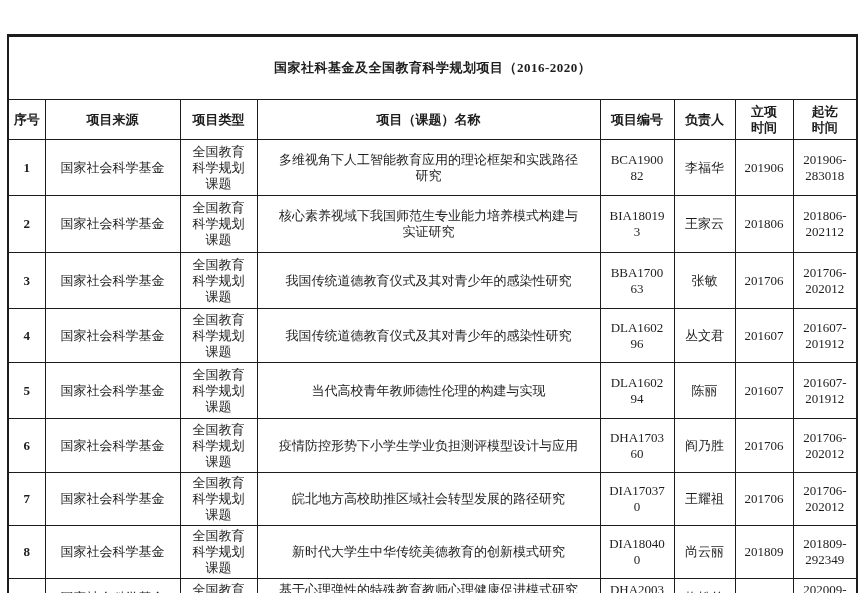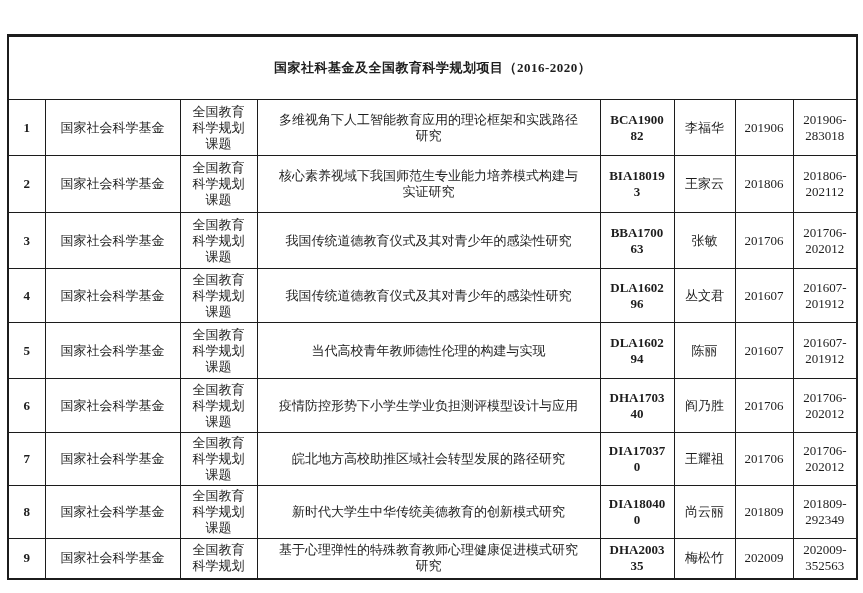--- a/index.html
+++ b/index.html
@@ -39,21 +39,21 @@
     font-size: 21px;
     font-weight: bold;
     line-height: 24px;
     letter-spacing: 0.5px;
     padding: 4px 2px;
   }
   th.hd { font-weight: bold; font-size: 13px; }
   td.c-no { font-weight: bold; }
   td.c-type { padding: 2px 8px; }
   td.c-name { font-size: 14px; line-height: 18px; padding: 2px 8px; }
-  td.c-code { font-weight: bold; word-break: break-all; }
+  td.c-code { font-weight: normal; word-break: break-all; }
   td.c-period { }
 </style>
 </head>
 <body>
 
 <div class="page">
   <table class="doc">
     <colgroup>
       <col style="width:37px">
         <col style="width:135px">
@@ -61,20 +61,32 @@
         <col style="width:343px">
       <col style="width:74px">
         <col style="width:61px">
         <col style="width:58px">
         <col style="width:64px">
     </colgroup>
     <tbody>
       <tr style="height:64px">
         <td class="title-cell" colspan="8">国家社科基金及全国教育科学规划项目（2016-2020）</td>
       </tr>
+      <tr style="height:40px">
+        <th class="hd">序号</th>
+        <th class="hd">项目来源</th>
+        <th class="hd">项目类型</th>
+        <th class="hd">项目（课题）名称</th>
+        <th class="hd">项目编号</th>
+        <th class="hd">负责人</th>
+        <th class="hd">立项
+时间</th>
+        <th class="hd">起讫
+时间</th>
+      </tr>
 
       <tr style="height:56px">
         <td class="c-no">1</td>
         <td class="c-source">国家社会科学基金</td>
         <td class="c-type">全国教育
 科学规划
 课题</td>
         <td class="c-name">多维视角下人工智能教育应用的理论框架和实践路径
 研究</td>
         <td class="c-code">BCA1900
@@ -142,21 +154,21 @@
 201912</td>
       </tr>
       <tr style="height:54px">
         <td class="c-no">6</td>
         <td class="c-source">国家社会科学基金</td>
         <td class="c-type">全国教育
 科学规划
 课题</td>
         <td class="c-name">疫情防控形势下小学生学业负担测评模型设计与应用</td>
         <td class="c-code">DHA1703
-40</td>
+60</td>
         <td class="c-leader">阎乃胜</td>
         <td class="c-approval">201706</td>
         <td class="c-period">201706-
 202012</td>
       </tr>
       <tr style="height:53px">
         <td class="c-no">7</td>
         <td class="c-source">国家社会科学基金</td>
         <td class="c-type">全国教育
 科学规划

